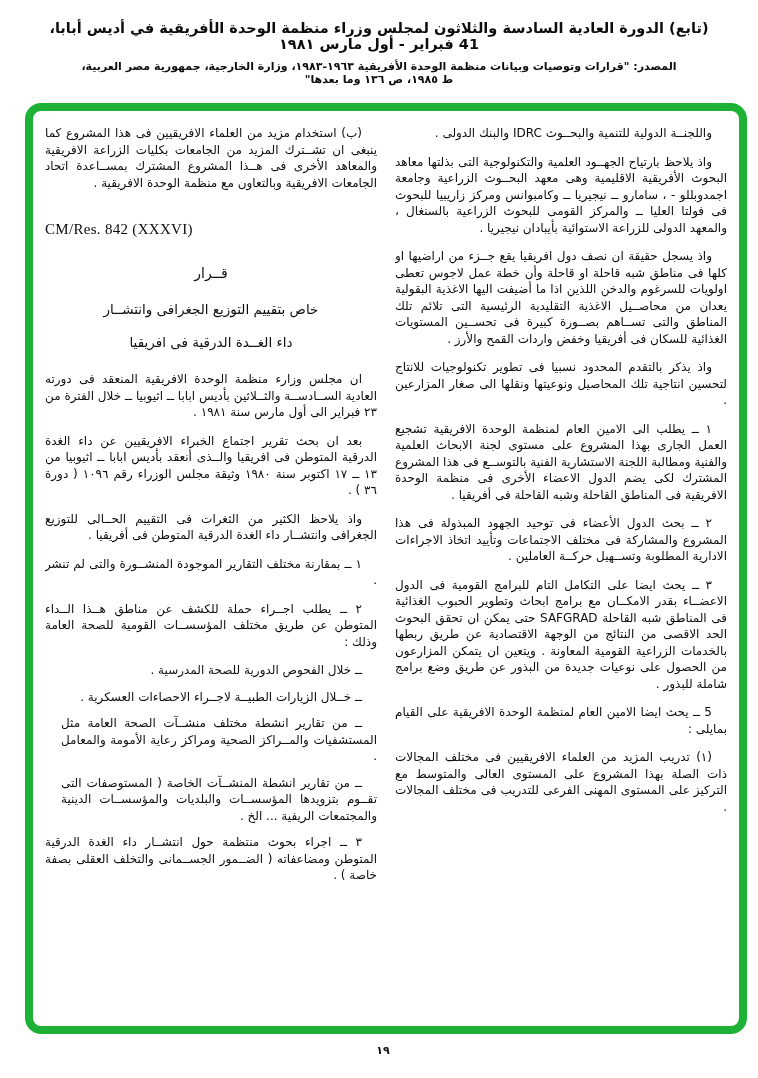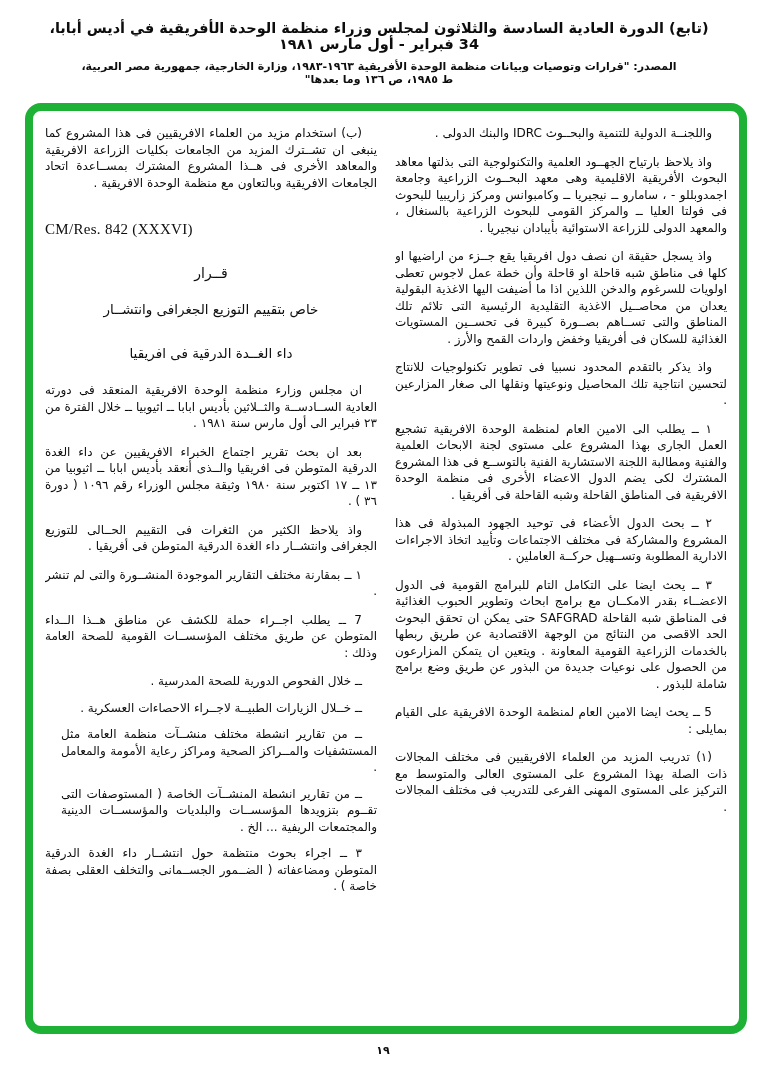--- a/index.html
+++ b/index.html
@@ -29,34 +29,34 @@
   .col p.dash-item{margin-bottom:10px;margin-left:16px;}
   
   .res-num{
     direction:ltr;text-align:left;font-family:Liberation Serif, serif;
     font-size:15px;margin:30px 0 26px 0;letter-spacing:0.3px;
   }
   .doc-title{
     text-align:center;font-weight:normal;direction:rtl;font-size:13.5px;line-height:18px;
   }
   .doc-title.main{margin:0 0 18px 0;font-size:14px;}
-  .doc-title.sub{margin:0 0 26px 0;}
+  .doc-title.sub{margin:0 0 15px 0;}
   .doc-title.sub-last{margin:0 0 20px 0;}
   .intro-para{margin-bottom:0 !important;}
   
   .pagenum{
     position:absolute;left:8px;right:0;top:1044px;text-align:center;
     font-size:11px;font-weight:bold;direction:rtl;
   }
 </style>
 </head>
 <body>
 
 <div class="header">
-  <div class="hline1">(تابع) الدورة العادية السادسة والثلاثون لمجلس وزراء منظمة الوحدة الأفريقية في أديس أبابا، 34 فبراير - أول مارس ١٩٨١</div>
+  <div class="hline1">(تابع) الدورة العادية السادسة والثلاثون لمجلس وزراء منظمة الوحدة الأفريقية في أديس أبابا، 41 فبراير - أول مارس ١٩٨١</div>
   <div class="hline2">المصدر: "قرارات وتوصيات وبيانات منظمة الوحدة الأفريقية ١٩٦٣-١٩٨٣، وزارة الخارجية، جمهورية مصر العربية، ط ١٩٨٥، ص ١٣٦ وما بعدها"</div>
 </div>
 
 <div class="frame">
   <div class="columns">
 
     <div class="col">
       <p>واللجنــة الدولية للتنمية والبحــوث IDRC والبنك الدولى .</p>
       <p>واذ يلاحظ بارتياح الجهــود العلمية والتكنولوجية التى بذلتها معاهد البحوث الأفريقية الاقليمية وهى معهد البحــوث الزراعية وجامعة اجمدوبللو - ، سامارو ــ نيجيريا ــ وكامبوانس ومركز زاريبيا للبحوث فى فولتا العليا ــ والمركز القومى للبحوث الزراعية بالسنغال ، والمعهد الدولى للزراعة الاستوائية بأيبادان نيجيريا .</p>
       <p>واذ يسجل حقيقة ان نصف دول افريقيا يقع جــزء من اراضيها او كلها فى مناطق شبه قاحلة او قاحلة وأن خطة عمل لاجوس تعطى اولويات للسرغوم والدخن اللذين اذا ما أضيفت اليها الاغذية البقولية يعدان من محاصــيل الاغذية التقليدية الرئيسية التى تلائم تلك المناطق والتى تســاهم بصــورة كبيرة فى تحســين المستويات الغذائية للسكان فى أفريقيا وخفض واردات القمح والأرز .</p>
@@ -71,24 +71,24 @@
     <div class="col">
       <p class="intro-para">(ب) استخدام مزيد من العلماء الافريقيين فى هذا المشروع كما ينبغى ان تشــترك المزيد من الجامعات بكليات الزراعة الافريقية والمعاهد الأخرى فى هــذا المشروع المشترك بمســاعدة اتحاد الجامعات الافريقية وبالتعاون مع منظمة الوحدة الافريقية .</p>
       <div class="res-num">CM/Res. 842 (XXXVI)</div>
       <div class="doc-title main">قــرار</div>
       <div class="doc-title sub">خاص بتقييم التوزيع الجغرافى وانتشــار</div>
       <div class="doc-title sub sub-last">داء الغــدة الدرقية فى افريقيا</div>
       <p>ان مجلس وزارء منظمة الوحدة الافريقية المنعقد فى دورته العادية الســادســة والثــلاثين بأديس ابابا ــ اثيوبيا ــ خلال الفترة من ٢٣ فبراير الى أول مارس سنة ١٩٨١ .</p>
       <p>بعد ان بحث تقرير اجتماع الخبراء الافريقيين عن داء الغدة الدرقية المتوطن فى افريقيا والــذى أنعقد بأديس ابابا ــ اثيوبيا من ١٣ ــ ١٧ اكتوبر سنة ١٩٨٠ وثيقة مجلس الوزراء رقم ١٠٩٦ ( دورة ٣٦ ) .</p>
       <p>واذ يلاحظ الكثير من الثغرات فى التقييم الحــالى للتوزيع الجغرافى وانتشــار داء الغدة الدرقية المتوطن فى أفريقيا .</p>
       <p>١ ــ بمقارنة مختلف التقارير الموجودة المنشــورة والتى لم تنشر .</p>
-      <p>7 ــ يطلب اجــراء حملة للكشف عن مناطق هــذا الــداء المتوطن عن طريق مختلف المؤسســات القومية للصحة العامة وذلك :</p>
+      <p>٢ ــ يطلب اجــراء حملة للكشف عن مناطق هــذا الــداء المتوطن عن طريق مختلف المؤسســات القومية للصحة العامة وذلك :</p>
       <p class="dash-item">ــ خلال الفحوص الدورية للصحة المدرسية .</p>
       <p class="dash-item">ــ خــلال الزيارات الطبيــة لاجــراء الاحصاءات العسكرية .</p>
-      <p class="dash-item">ــ من تقارير انشطة مختلف منشــآت منظمة العامة مثل المستشفيات والمــراكز الصحية ومراكز رعاية الأمومة والمعامل .</p>
+      <p class="dash-item">ــ من تقارير انشطة مختلف منشــآت الصحة العامة مثل المستشفيات والمــراكز الصحية ومراكز رعاية الأمومة والمعامل .</p>
       <p class="dash-item">ــ من تقارير انشطة المنشــآت الخاصة ( المستوصفات التى تقــوم بتزويدها المؤسســات والبلديات والمؤسســات الدينية والمجتمعات الريفية ... الخ .</p>
       <p>٣ ــ اجراء بحوث منتظمة حول انتشــار داء الغدة الدرقية المتوطن ومضاعفاته ( الضــمور الجســمانى والتخلف العقلى بصفة خاصة ) .</p>
     </div>
 
   </div>
 </div>
 
 <div class="pagenum">١٩</div>
 
 </body></html>

